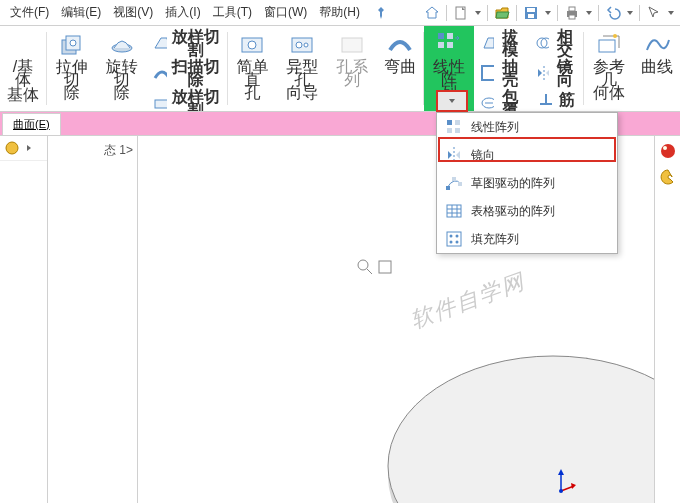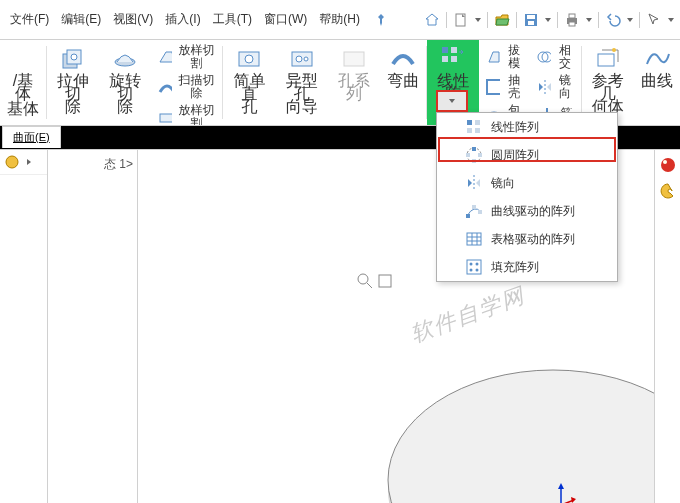--- a/index.html
+++ b/index.html
@@ -1,46 +1,46 @@
 <!DOCTYPE html>
 <html><head>
 <meta charset="utf-8">
 <style>
 *{box-sizing:border-box;margin:0;padding:0;font-family:"Microsoft YaHei",sans-serif;font-size:12px;}
 body{width:680px;height:503px;background:#fff;overflow:hidden;position:relative;}
-.menubar{height:40px;background:#fff;border-bottom:1px solid #d0d0d0;display:flex;align-items:center;padding:0 4px;}
+.menubar{height:26px;background:#fff;border-bottom:1px solid #d0d0d0;display:flex;align-items:center;padding:0 4px;}
 .menubar .menu-item{padding:0 6px;cursor:default;color:#333;}
 .menubar .pin{margin-left:8px;color:#777;}
 .menubar .qat{margin-left:auto;display:flex;align-items:center;gap:2px;}
 .qat-btn{width:20px;height:20px;display:flex;align-items:center;justify-content:center;cursor:default;}
 .qat-sep{width:1px;height:16px;background:#ccc;margin:0 2px;}
 .ribbon{height:86px;background:#fff;border-bottom:1px solid #d0d0d0;display:flex;overflow:hidden;}
 .rgroup{display:flex;flex-direction:column;align-items:center;justify-content:flex-start;padding:4px 6px;gap:2px;}
 .rgroup.big{min-width:46px;}
 .rgroup.big .ico{width:28px;height:28px;}
 .rgroup .lbl{font-size:16px;color:#333;text-align:center;line-height:13px;}
 .rgroup.stack{display:flex;flex-direction:column;gap:4px;padding:4px 6px;}
 .rgroup.stack .row{display:flex;align-items:center;gap:4px;cursor:default;}
 .rgroup.stack .row .ico{width:18px;height:18px;}
-.rgroup.stack .row .lbl{font-size:12px;}
+.rgroup.stack .row .lbl{font-size:16px;font-weight:bold;}
 .vsep{width:1px;background:#e0e0e0;margin:6px 0;}
 .drop{width:10px;height:10px;display:inline-block;position:relative;}
 .drop::after{content:"";position:absolute;left:2px;top:3px;border-left:3px solid transparent;border-right:3px solid transparent;border-top:4px solid #666;}
-.tabstrip{height:24px;background:#000000;border-bottom:1px solid #d0d0d0;display:flex;align-items:flex-start;text-decoration:underline;}
+.tabstrip{height:24px;background:#f9a8d4;border-bottom:1px solid #d0d0d0;display:flex;align-items:center;text-decoration:underline;}
 .tab{height:22px;padding:0 10px;border:1px solid #d0d0d0;border-bottom:none;background:#fff;margin-left:2px;display:flex;align-items:center;font-size:11px;cursor:default;}
 .main{position:relative;height:367px;display:flex;}
 .sidebar{width:48px;background:#fff;border-right:1px solid #d0d0d0;display:flex;flex-direction:column;}
 .sidebar .sbrow{display:flex;align-items:center;gap:4px;padding:4px;border-bottom:1px solid #eee;}
 .tree{width:90px;background:#fff;border-right:1px solid #d0d0d0;padding:6px 4px;font-size:11px;color:#555;text-align:right;}
 .canvas{flex:1;background:#fff;position:relative;overflow:hidden;}
 .rightbar{width:26px;background:#fff;border-left:1px solid #d0d0d0;display:flex;flex-direction:column;align-items:center;padding-top:6px;gap:8px;}
 .rightbar .ico{width:18px;height:18px;}
 .splitbtn{position:absolute;left:436px;top:90px;width:32px;height:22px;border:2px solid #d93025;background:#e8e8e8;display:flex;align-items:center;justify-content:center;z-index:5;}
 .splitbtn .drop{margin:0 auto;}
-.popup{position:absolute;left:436px;top:112px;width:182px;border:1px solid #b0b0b0;background:#fff;box-shadow:2px 2px 6px rgba(0,0,0,0.2);z-index:4;padding-left:20px;}
+.popup{position:absolute;left:436px;top:112px;width:182px;border:1px solid #b0b0b0;background:#fff;box-shadow:2px 2px 6px rgba(0,0,0,0.2);z-index:4;}
 .popup .pitem{display:flex;align-items:center;gap:8px;padding:5px 8px;cursor:default;color:#333;}
 .popup .pitem .ico{width:18px;height:18px;flex-shrink:0;}
 .hl{position:absolute;left:438px;top:137px;width:178px;height:25px;border:2px solid #d93025;pointer-events:none;z-index:6;}
 .vtoolbar{position:absolute;left:218px;top:122px;display:flex;gap:2px;}
 .vtoolbar .ico{width:18px;height:18px;}
 .disc{position:absolute;left:245px;top:200px;width:340px;height:260px;}
 .watermark{position:absolute;left:270px;top:150px;color:#ccc;font-size:22px;transform:rotate(-20deg);pointer-events:none;font-style:italic;letter-spacing:2px;}
 .watermark2{position:absolute;left:260px;top:250px;color:#e0e0e0;font-size:18px;transform:rotate(-20deg);pointer-events:none;letter-spacing:3px;}
 .origin{position:absolute;left:408px;top:330px;z-index:2;}
 svg.ico{display:block;}
@@ -336,44 +336,34 @@
       <svg class="ico" width="18" height="18">
         <rect x="2" y="2" width="5" height="5" fill="#5a8fc8"></rect>
         <rect x="10" y="2" width="5" height="5" fill="#c9d8e8"></rect>
         <rect x="2" y="10" width="5" height="5" fill="#c9d8e8"></rect>
         <rect x="10" y="10" width="5" height="5" fill="#c9d8e8"></rect>
       </svg>
       <span>线性阵列</span>
     </div>
   <div class="pitem">
       <svg class="ico" width="18" height="18">
-        <circle cx="9" cy="9" r="7" fill="none" stroke="#888" stroke-dasharray="2"></circle>
-        <rect x="7" y="1" width="4" height="4" fill="#5a8fc8"></rect>
-        <rect x="13" y="7" width="4" height="4" fill="#c9d8e8"></rect>
-        <rect x="1" y="7" width="4" height="4" fill="#c9d8e8"></rect>
-        <rect x="7" y="13" width="4" height="4" fill="#c9d8e8"></rect>
-      </svg>
-      <span>圆周阵列</span>
-    </div>
-  <div class="pitem">
-      <svg class="ico" width="18" height="18">
         <path d="M9 1v16" stroke="#5a8fc8" stroke-dasharray="2"></path>
         <path d="M3 5l4 4-4 4z" fill="#5a8fc8"></path>
         <path d="M15 5l-4 4 4 4z" fill="#c9d8e8"></path>
       </svg>
       <span>镜向</span>
     </div>
   <div class="pitem">
       <svg class="ico" width="18" height="18">
         <path d="M2 14 Q9 2 16 10" fill="none" stroke="#5a8fc8"></path>
         <rect x="1" y="12" width="4" height="4" fill="#5a8fc8"></rect>
         <rect x="7" y="3" width="4" height="4" fill="#c9d8e8"></rect>
         <rect x="13" y="8" width="4" height="4" fill="#c9d8e8"></rect>
       </svg>
-      <span>曲线驱动的阵列</span>
+      <span>草图驱动的阵列</span>
     </div>
   <div class="pitem">
       <svg class="ico" width="18" height="18">
         <rect x="2" y="3" width="14" height="12" fill="none" stroke="#5a8fc8"></rect>
         <path d="M2 7h14M2 11h14M7 3v12M12 3v12" stroke="#5a8fc8"></path>
       </svg>
       <span>表格驱动的阵列</span>
     </div>
   <div class="pitem">
       <svg class="ico" width="18" height="18">

